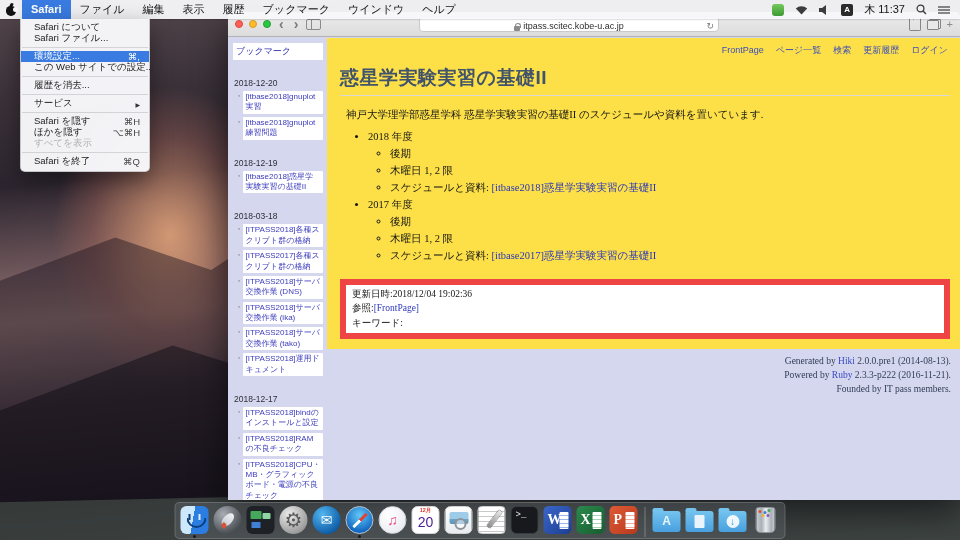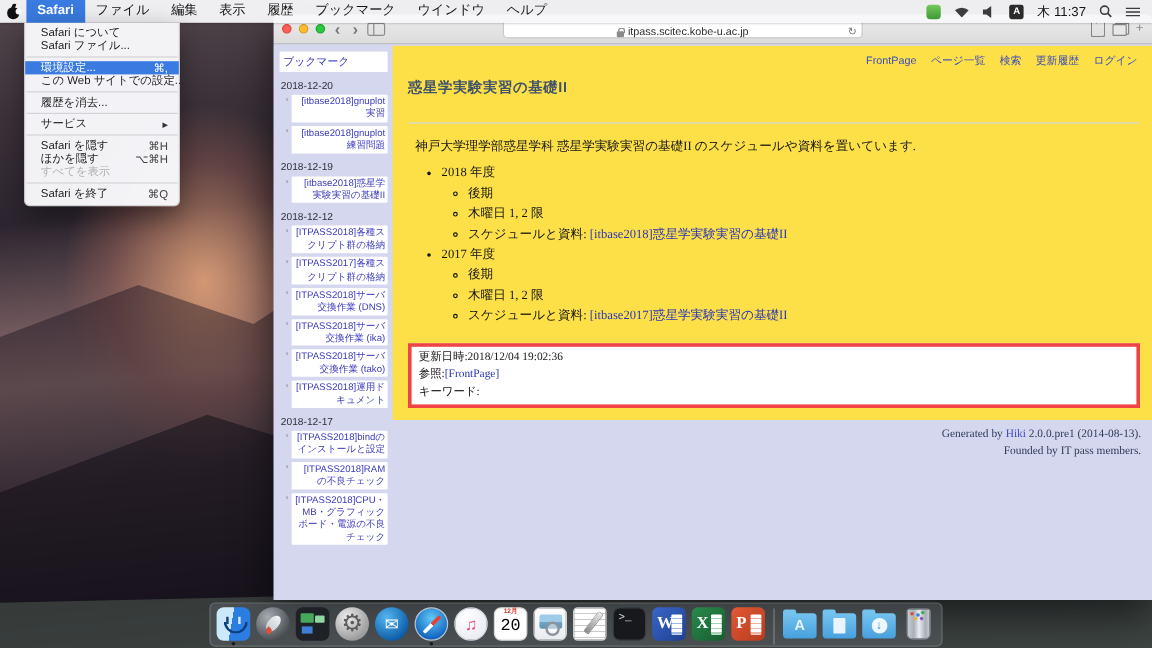--- a/index.html
+++ b/index.html
@@ -72,37 +72,37 @@
   .tb-tabs::before,.tb-tabs::after{ content:""; position:absolute; border:1px solid #858585; border-radius:1px; background:#e8e8e8; }
   .tb-tabs::before{ width:10px; height:8px; right:0; top:0; }
   .tb-tabs::after{ width:10px; height:8px; left:0; bottom:0; }
   .tb-plus { color:#8a8a8a; font-size:11px; }
   .tb-plus::before{ content:"+"; }
 
   
   #page { position:absolute; top:26px; bottom:0; left:0; right:0; background:#d5d7ee; display:flex; }
   #sidebar { width:99px; flex:none; padding:5px 4px 0 5px; font-size:8px; overflow:hidden; }
   .sb-title { background:#fff; color:#3a3ab5; font-size:9px; padding:2px 3px; margin-bottom:3px; }
-  .sb-date { color:#2f2f38; font-size:8.5px; margin:6px 0 2px 1px; }
+  .sb-date { color:#2f2f38; font-size:8.5px; margin:18px 0 2px 1px; }
   .sb-item { display:flex; align-items:flex-start; gap:3px; margin:3px 0 3px 5px; }
   .sb-bullet { color:#666; font-size:7px; line-height:10px; flex:none; }
-  .sb-link { background:#fff; color:#3b3bbd; padding:1px 2px; flex:1; line-height:1.3; border-radius:1px;text-align:right; }
+  .sb-link { background:#fff; color:#3b3bbd; padding:1px 2px; flex:1; line-height:1.3; border-radius:1px; }
   #main { flex:1; display:flex; flex-direction:column; overflow:hidden; }
   #main-white { background:#fde047; padding:3px 10px 10px 13px; }
   #page-nav { text-align:right; font-size:9px; padding:3px 2px 4px; }
   .pnav-link { color:#3b4dbb; margin-left:12px; text-decoration:none; }
-  #page-title { font-size:12px; font-weight:bold; color:#41536b; border-bottom:1px solid #d9d9d9; padding:4px 0 20px; margin-bottom:12px; letter-spacing:0.5px; }
+  #page-title { font-size:19px; font-weight:bold; color:#41536b; border-bottom:1px solid #d9d9d9; padding:4px 0 4px; margin-bottom:12px; letter-spacing:0.5px; }
   .serif { font-family:"Liberation Serif", serif; }
   #intro { font-size:10.5px; color:#161616; margin:0 0 8px 6px; }
   #year-list { margin-left:28px; font-size:10.5px; color:#161616; }
   #year-list > li { list-style:disc; margin:3px 0; }
   #year-list ul { margin-left:22px; }
   #year-list ul li { list-style:circle; margin:3px 0; }
   .wiki-link { color:#2a35bb; text-decoration:none; }
-  #meta-box { border:3px solid #ef4444; background:#fff; margin-top:16px; padding:2px 6px 3px; font-size:9.5px; line-height:1.5; color:#161616; }
+  #meta-box { border:6px solid #ef4444; background:#fff; margin-top:16px; padding:2px 6px 3px; font-size:9.5px; line-height:1.5; color:#161616; }
   #page-footer { text-align:right; font-size:9.5px; color:#2f3d56; padding:5px 9px 0 0; line-height:1.5; }
   #page-footer .wiki-link { color:#3a49c5; }
 
   
   #dock { position:absolute; bottom:1px; left:50%; transform:translateX(-50%); z-index:40;
     height:37px; background:rgba(95,100,106,0.45); border:1px solid rgba(255,255,255,0.18);
     border-radius:5px; display:flex; align-items:flex-start; padding:3px 5px 0; gap:5px; }
   .dock-item { position:relative; width:28px; height:33px; display:flex; justify-content:center; }
   .dock-item .run-dot { position:absolute; bottom:1px; left:50%; transform:translateX(-50%); width:3px; height:3px; border-radius:50%; background:#1a1a1a; }
   .dock-sep { width:1px; height:30px; background:rgba(255,255,255,0.3); margin:0 2px; align-self:center; }
@@ -120,21 +120,21 @@
   .icon-sysprefs { border-radius:50%; background:radial-gradient(circle at 35% 30%,#ececec,#969696 78%); display:flex; align-items:center; justify-content:center; }
   .icon-sysprefs::before { content:"⚙"; font-size:20px; color:#5b5b5b; line-height:26px; }
   .icon-thunderbird { border-radius:50%; background:radial-gradient(circle at 35% 30%,#53b5ef,#0a59a4 78%); display:flex; align-items:center; justify-content:center; }
   .icon-thunderbird::before { content:"✉"; color:#fff; font-size:14px; }
   .icon-safari { border-radius:50%; background:radial-gradient(circle at 50% 32%,#62c8f8,#1166c1 75%); border:1px solid #b9c6d4; }
   .icon-safari::before { content:""; position:absolute; left:12px; top:4px; width:3px; height:19px; background:linear-gradient(#e8402e 50%,#ffffff 50%); transform:rotate(45deg); border-radius:1px; }
   .icon-itunes { border-radius:50%; background:radial-gradient(circle at 35% 30%,#ffffff,#eceef4 70%,#dfe2ea); border:1px solid #d0d3da; display:flex; align-items:center; justify-content:center; }
   .icon-itunes::before { content:"♫"; font-size:14px; color:#e9467c; }
   .icon-calendar { border-radius:6px; background:#fff; border:1px solid #d5d5d5; text-align:center; }
   .cal-month { display:block; color:#e0382b; font-size:5.5px; line-height:7px; font-weight:bold; }
-  .cal-day { display:block; color:#000000; font-size:14px; line-height:16px;font-family:Liberation Mono, monospace; }
+  .cal-day { display:block; color:#4c1d95; font-size:14px; line-height:16px; }
   .icon-preview { border-radius:6px; background:linear-gradient(#fdfdfd,#e9ecef); border:1px solid #d0d0d0; }
   .icon-preview::before { content:""; position:absolute; left:4px; top:5px; width:19px; height:12px; border-radius:2px; background:linear-gradient(#9ecbe8 55%,#6da4c8 55%,#5d94b8); }
   .icon-preview::after { content:""; position:absolute; right:5px; bottom:3px; width:8px; height:8px; border:2px solid #8d949c; border-radius:50%; background:rgba(255,255,255,0.5); }
   .icon-textedit { border-radius:4px; background:repeating-linear-gradient(180deg,#ffffff 0 4px,#c9c9c9 4px 5px); border:1px solid #cfcfcf; }
   .icon-textedit::after { content:""; position:absolute; right:8px; top:2px; width:4px; height:20px; background:linear-gradient(#e8e8e8,#8a8a8a); transform:rotate(38deg); border-radius:1px; box-shadow:0 0 0 0.5px #777; }
   .icon-terminal { border-radius:6px; background:#17191d; border:1px solid #3a3e44; }
   .icon-terminal::before { content:">_"; position:absolute; left:4px; top:3px; color:#e8e8e8; font-family:"Liberation Mono", monospace; font-size:9px; }
   .office { border-radius:5px; display:flex; align-items:center; }
   .office .letter { color:#fff; font-size:14px; font-weight:bold; padding-left:4px; font-family:"Liberation Serif", serif; }
   .office::after { content:""; position:absolute; right:3px; top:6px; width:9px; height:17px; border-radius:1px; }
@@ -192,21 +192,21 @@
           </div>
           <div class="sb-item">
             <span class="sb-bullet">◦</span>
             <a class="sb-link">[itbase2018]gnuplot 練習問題</a>
           </div>
           <div class="sb-date">2018-12-19</div>
           <div class="sb-item">
             <span class="sb-bullet">◦</span>
             <a class="sb-link">[itbase2018]惑星学実験実習の基礎II</a>
           </div>
-          <div class="sb-date">2018-12-12</div>
+          <div class="sb-date">2018-03-18</div>
           <div class="sb-item">
             <span class="sb-bullet">◦</span>
             <a class="sb-link">[ITPASS2018]各種スクリプト群の格納</a>
           </div>
           <div class="sb-item">
             <span class="sb-bullet">◦</span>
             <a class="sb-link">[ITPASS2017]各種スクリプト群の格納</a>
           </div>
           <div class="sb-item">
             <span class="sb-bullet">◦</span>
@@ -257,20 +257,21 @@
               </ul></li>
           </ul>
         <div id="meta-box" class="serif">
           <div>更新日時:2018/12/04 19:02:36</div>
           <div><span>参照:</span><a class="wiki-link">[FrontPage]</a></div>
           <div>キーワード:</div>
         </div>
       </div>
       <div id="page-footer" class="serif">
           <div><span>Generated by </span><a class="wiki-link">Hiki</a><span> 2.0.0.pre1 (2014-08-13).</span></div>
+          <div><span>Powered by </span><a class="wiki-link">Ruby</a><span> 2.3.3-p222 (2016-11-21).</span></div>
           <div><span>Founded by IT pass members.</span></div>
         </div>
     </div>
   </div>
 </div>
 
 <div id="menubar">
   <span id="apple-logo">
     <span class="apple-shape">
         <span class="apple-leaf"></span>

